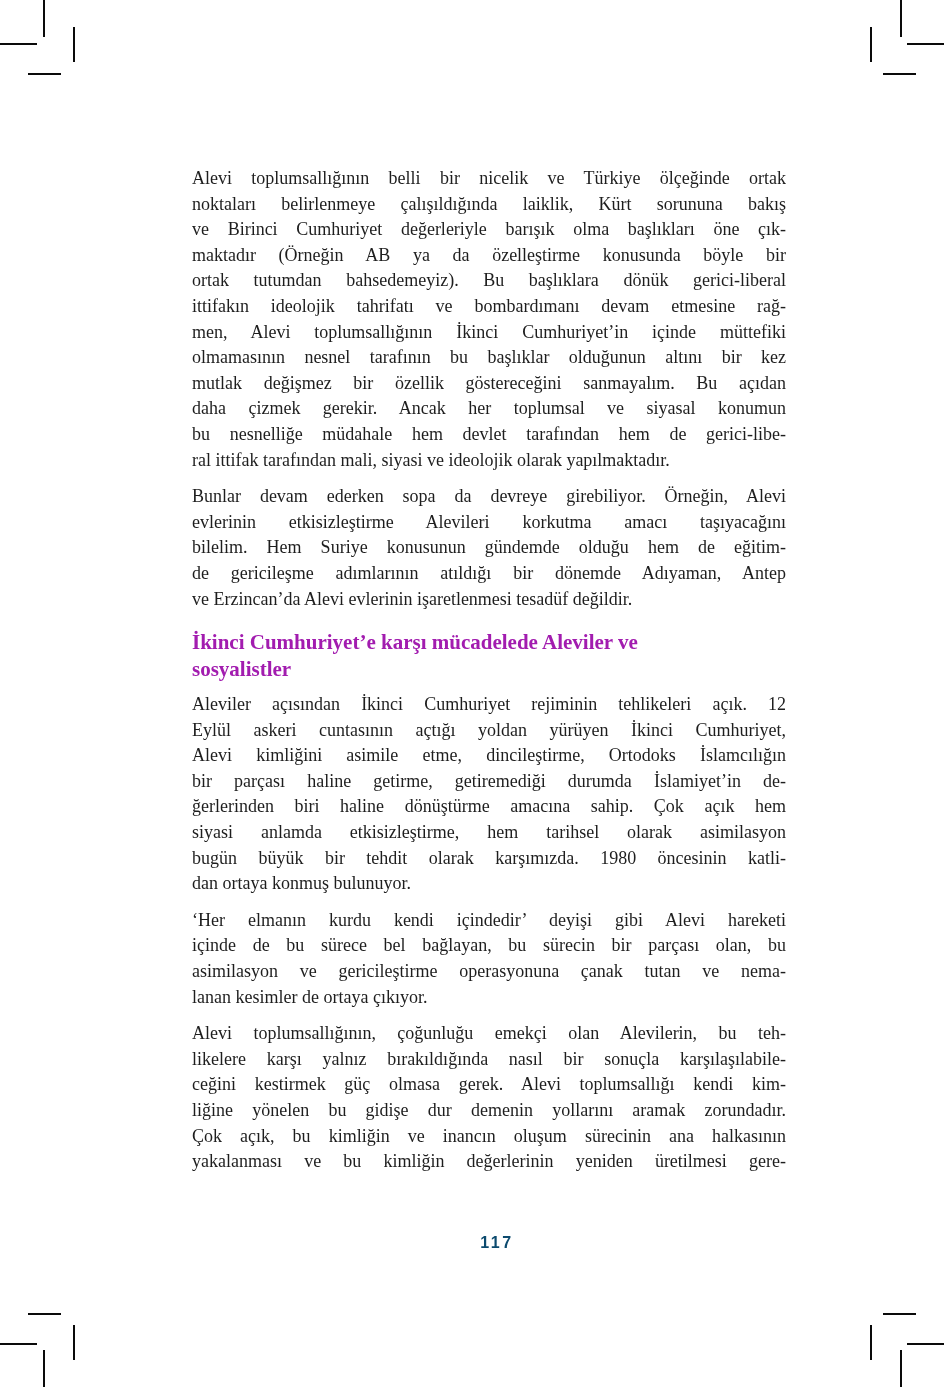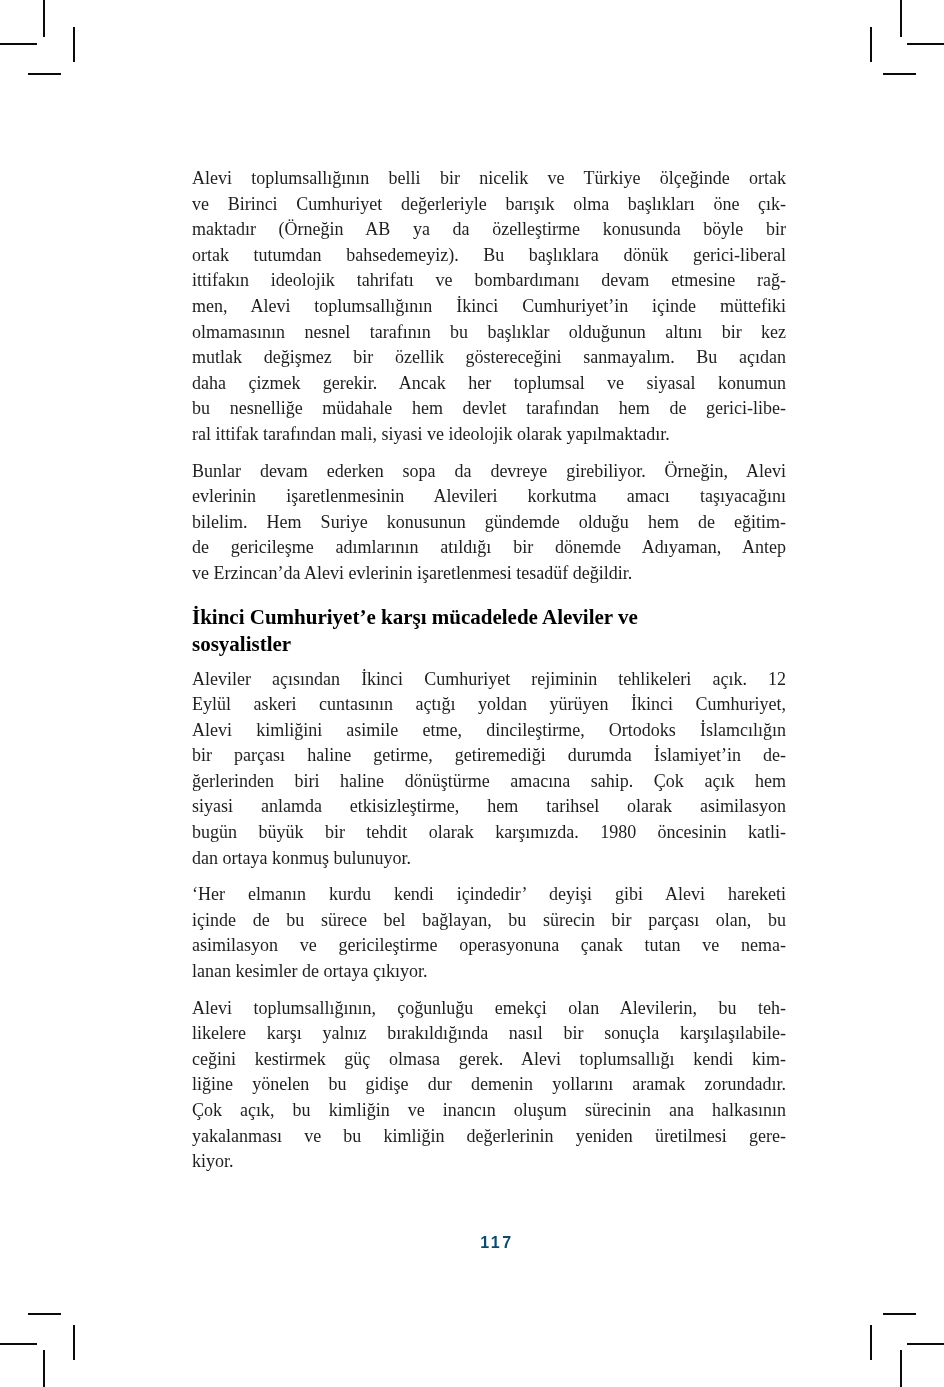--- a/index.html
+++ b/index.html
@@ -37,21 +37,21 @@
   }
   .line.last {
     text-align: justify;
     text-align-last: left;
   }
   .section-heading {
     margin: 17px 0 9px 0;
     font-weight: bold;
     font-size: 21px;
     line-height: 27px;
-    color: #000000;
+    color: #a21caf;
   }
   .section-heading + .paragraph {
     margin-top: 0;
   }
   .heading-line {
     text-align: left;
   }
   .page-number {
     position: absolute;
     top: 1234px;
@@ -115,34 +115,35 @@
   <div class="crop-mark h inner bl-inner-h"></div>
 
   <div class="crop-mark v br-outer-v"></div>
   <div class="crop-mark h br-outer-h"></div>
   <div class="crop-mark v inner br-inner-v"></div>
   <div class="crop-mark h inner br-inner-h"></div>
 
   <div class="text-column" id="text-column">
       <div class="paragraph">
         <div class="line">Alevi toplumsallığının belli bir nicelik ve Türkiye ölçeğinde ortak</div>
+        <div class="line">noktaları belirlenmeye çalışıldığında laiklik, Kürt sorununa bakış</div>
         <div class="line">ve Birinci Cumhuriyet değerleriyle barışık olma başlıkları öne çık-</div>
         <div class="line">maktadır (Örneğin AB ya da özelleştirme konusunda böyle bir</div>
         <div class="line">ortak tutumdan bahsedemeyiz). Bu başlıklara dönük gerici-liberal</div>
         <div class="line">ittifakın ideolojik tahrifatı ve bombardımanı devam etmesine rağ-</div>
         <div class="line">men, Alevi toplumsallığının İkinci Cumhuriyet’in içinde müttefiki</div>
         <div class="line">olmamasının nesnel tarafının bu başlıklar olduğunun altını bir kez</div>
         <div class="line">mutlak değişmez bir özellik göstereceğini sanmayalım. Bu açıdan</div>
         <div class="line">daha çizmek gerekir. Ancak her toplumsal ve siyasal konumun</div>
         <div class="line">bu nesnelliğe müdahale hem devlet tarafından hem de gerici-libe-</div>
         <div class="line last">ral ittifak tarafından mali, siyasi ve ideolojik olarak yapılmaktadır.</div>
       </div>
       <div class="paragraph">
         <div class="line">Bunlar devam ederken sopa da devreye girebiliyor. Örneğin, Alevi</div>
-        <div class="line">evlerinin işaretlenmesinin Alevileri korkutma amacı taşıyacağını</div>
+        <div class="line">evlerinin etkisizleştirme Alevileri korkutma amacı taşıyacağını</div>
         <div class="line">bilelim. Hem Suriye konusunun gündemde olduğu hem de eğitim-</div>
         <div class="line">de gericileşme adımlarının atıldığı bir dönemde Adıyaman, Antep</div>
         <div class="line last">ve Erzincan’da Alevi evlerinin işaretlenmesi tesadüf değildir.</div>
       </div>
       <h2 class="section-heading">
         <div class="heading-line">İkinci Cumhuriyet’e karşı mücadelede Aleviler ve</div>
         <div class="heading-line">sosyalistler</div>
       </h2>
       <div class="paragraph">
         <div class="line">Aleviler açısından İkinci Cumhuriyet rejiminin tehlikeleri açık. 12</div>
@@ -160,19 +161,18 @@
         <div class="line">asimilasyon ve gericileştirme operasyonuna çanak tutan ve nema-</div>
         <div class="line last">lanan kesimler de ortaya çıkıyor.</div>
       </div>
       <div class="paragraph">
         <div class="line">Alevi toplumsallığının, çoğunluğu emekçi olan Alevilerin, bu teh-</div>
         <div class="line">likelere karşı yalnız bırakıldığında nasıl bir sonuçla karşılaşılabile-</div>
         <div class="line">ceğini kestirmek güç olmasa gerek. Alevi toplumsallığı kendi kim-</div>
         <div class="line">liğine yönelen bu gidişe dur demenin yollarını aramak zorundadır.</div>
         <div class="line">Çok açık, bu kimliğin ve inancın oluşum sürecinin ana halkasının</div>
         <div class="line">yakalanması ve bu kimliğin değerlerinin yeniden üretilmesi gere-</div>
-        <div class="line last">kiyor.</div>
       </div>
     </div>
 
   <div class="page-number">117</div>
 
 </div>
 
 </body></html>

